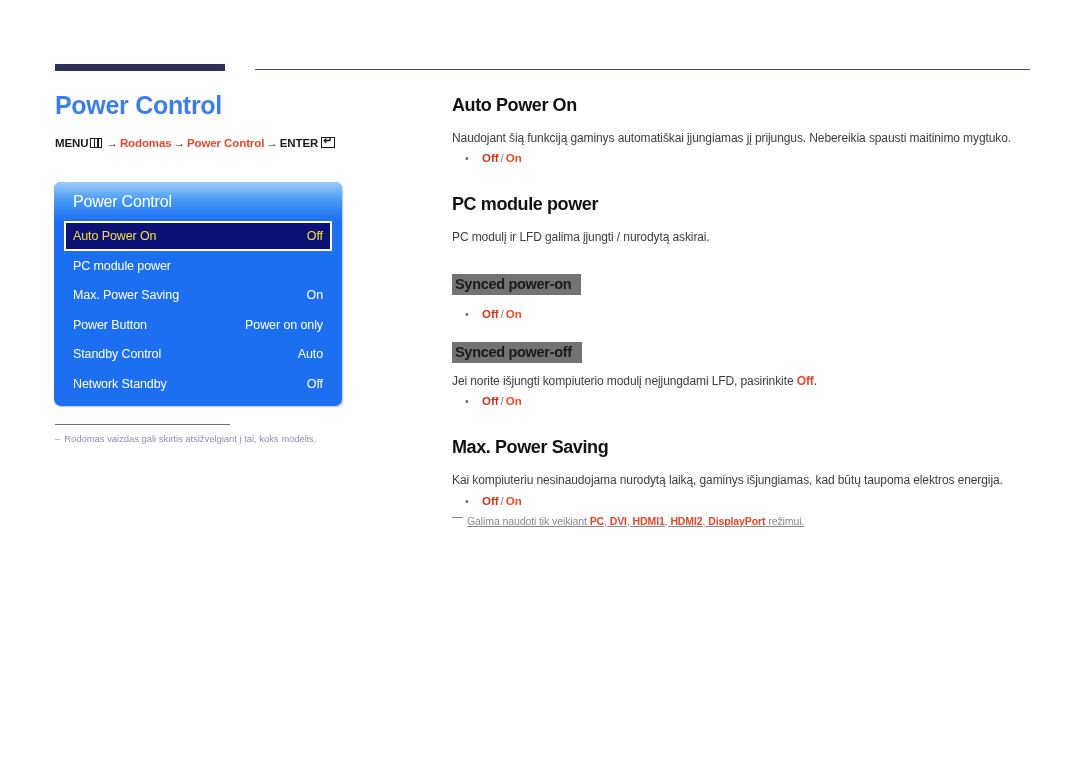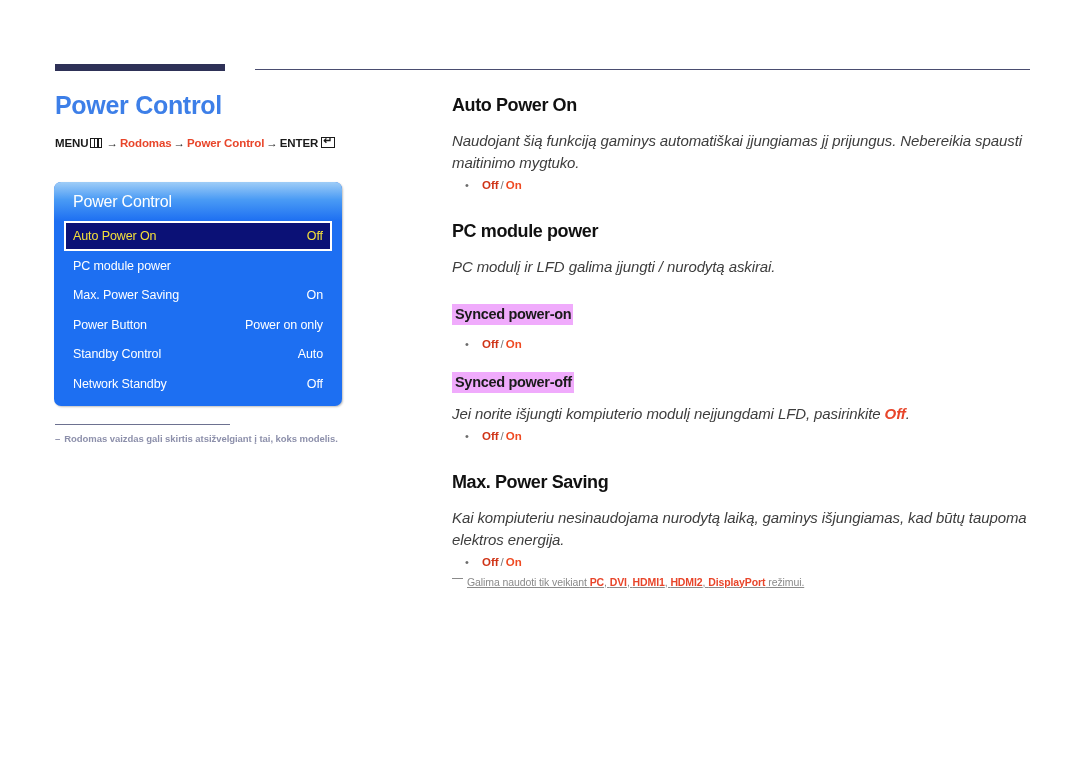--- a/index.html
+++ b/index.html
@@ -126,44 +126,42 @@
   }
   #left-note .note-rule {
     width: 175px; height: 1px; background: #6d7190;
     margin-bottom: 8px;
   }
   #left-note .note-text {
     font-size: 9.5px;
     color: #8d90ab;
     letter-spacing: -0.05px;
     white-space: nowrap;
-    font-weight: bold;
   }
   #left-note .note-dash { margin-right: 4px; }
 
   
   #right-col {
     position: absolute; left: 452px; top: 95px;
     width: 580px;
   }
   .sec-h2 {
     font-size: 18px;
     font-weight: bold;
     color: #111111;
     letter-spacing: -0.4px;
     margin: 0 0 14px 0;
   }
   .sec-h2.gap { margin-top: 30px; }
   .para {
-    font-size: 15px;
+    font-size: 12px;
     color: #3d3d3d;
     line-height: 1.45;
     margin: 0 0 5px 0;
     letter-spacing: -0.1px;
-    font-style: italic;
   }
   .para .em-red { color: #e8452a; font-weight: bold; }
   .bullet-row {
     display: flex;
     align-items: baseline;
     margin: 3px 0 0 0;
     font-size: 11.5px;
   }
   .bullet-dot {
     color: #6b6b6b;
@@ -171,25 +169,25 @@
     text-align: center;
     font-size: 11px;
     flex: 0 0 30px;
   }
   .opt-off { color: #cf3316; font-weight: bold; }
   .opt-sep { color: #777777; padding: 0 2px; }
   .opt-on  { color: #ef4a22; font-weight: bold; }
 
   .hl-h3 {
     display: inline-block;
-    background: #f0abfc;
+    background: #737373;
     color: #1a1a1a;
     font-size: 14.5px;
     font-weight: bold;
-    padding: 2px 2px 3px 3px;
+    padding: 2px 10px 3px 3px;
     letter-spacing: -0.3px;
     margin: 22px 0 10px 0;
   }
   .sub-note {
     display: flex;
     align-items: center;
     font-size: 10.5px;
     color: #8a8a8a;
     margin-top: 8px;
     letter-spacing: -0.1px;

